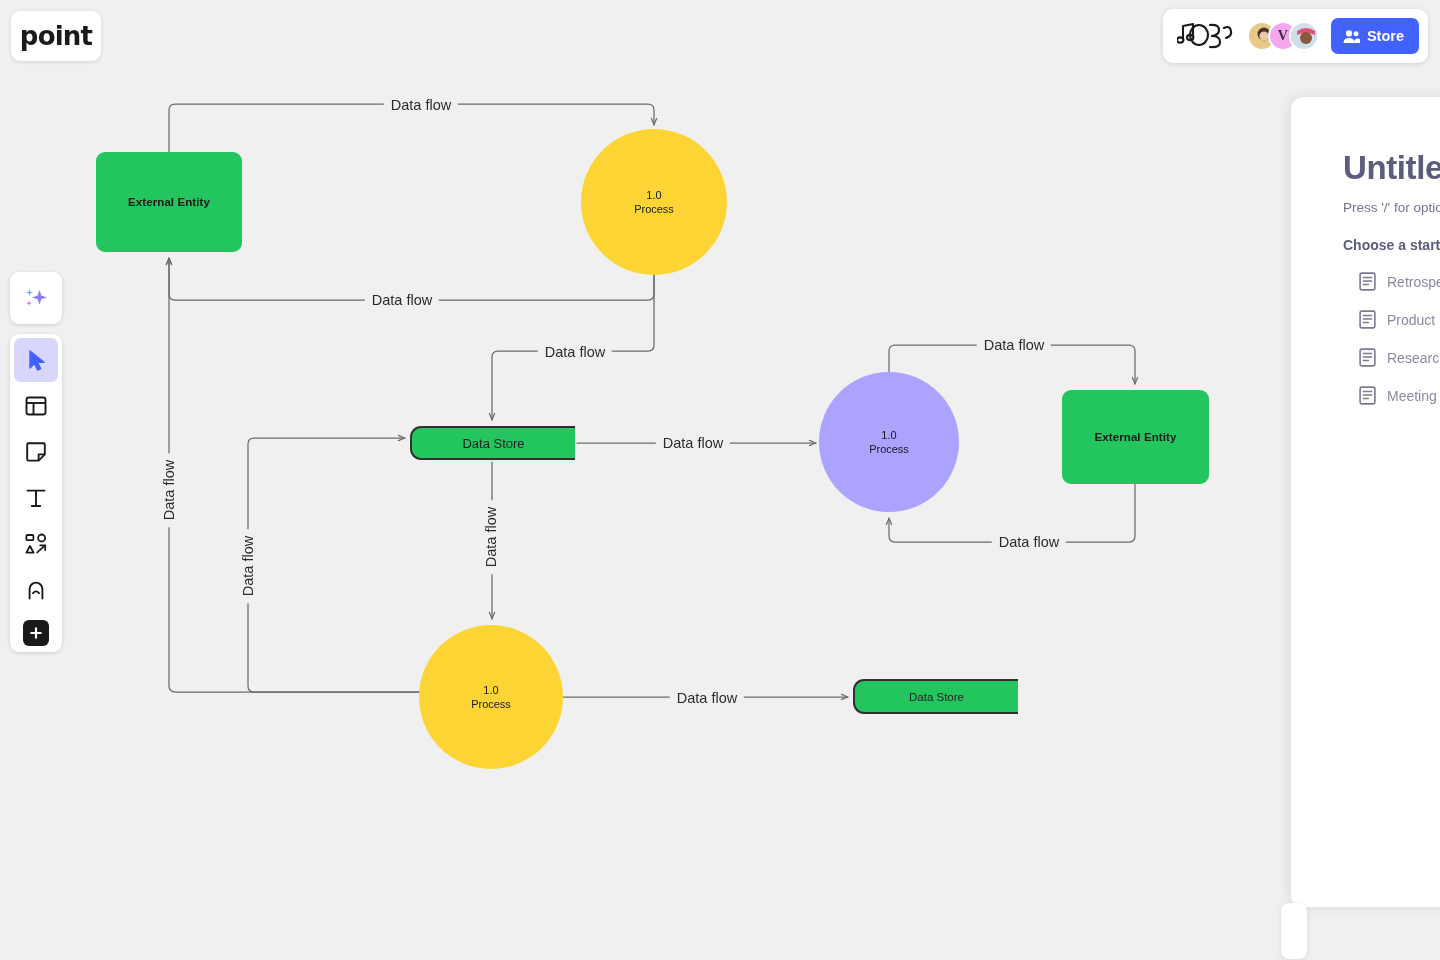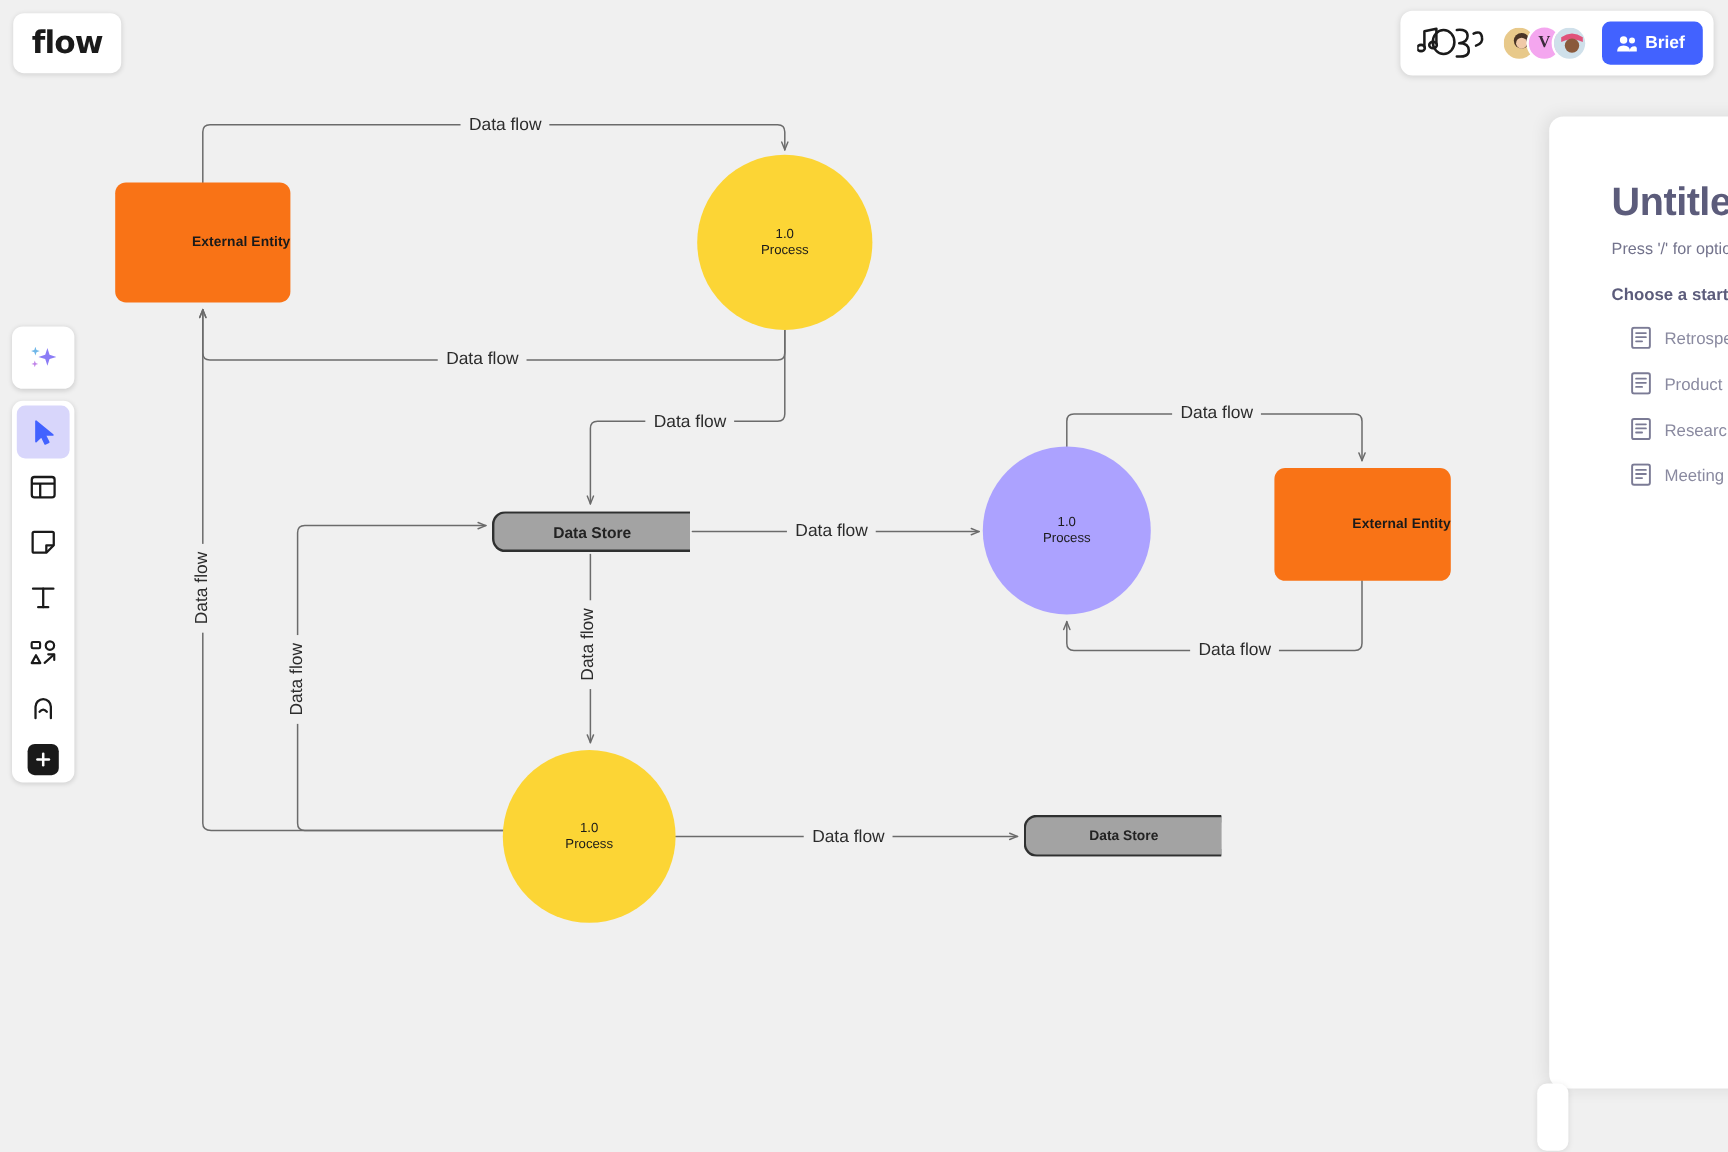--- a/index.html
+++ b/index.html
@@ -45,43 +45,42 @@
   .node {
     position: absolute;
     display: flex;
     align-items: center;
     justify-content: center;
     text-align: center;
     font-family: "Liberation Sans", sans-serif;
     color: #1a1a1a;
   }
   .entity {
-    background: #f97316;
+    background: #22c55e;
     border-radius: 9px;
     font-size: 11.5px;
     font-weight: 700;
     letter-spacing: .1px;
-    justify-content: flex-end;
   }
   .proc {
     border-radius: 50%;
     font-size: 11px;
     font-weight: 400;
     line-height: 14px;
   }
   .proc.yellow { background: #fcd535; }
   .proc.purple { background: #aca2ff; }
 
   .store {
-    background: #a3a3a3;
+    background: #22c55e;
     border: 2.2px solid #2f3030;
     border-right: none;
     border-radius: 11px 0 0 11px;
     font-size: 13px;
-    font-weight: 700;
+    font-weight: 400;
     color: #232323;
   }
   .store.small { font-size: 11.5px; }
 
   
   #ai-tool {
     position: absolute;
     left: 10px; top: 272px;
     width: 52px; height: 52px;
     background: #fff;
@@ -317,21 +316,21 @@
     <div class="flow-label" style="left:693px;top:443px;transform:translate(-50%,-50%);">Data flow</div>
     <div class="flow-label" style="left:1014px;top:345px;transform:translate(-50%,-50%);">Data flow</div>
     <div class="flow-label" style="left:1029px;top:542px;transform:translate(-50%,-50%);">Data flow</div>
     <div class="flow-label vert" style="left:169px;top:490px;transform:translate(-50%,-50%) rotate(-90deg);">Data flow</div>
     <div class="flow-label vert" style="left:248px;top:566px;transform:translate(-50%,-50%) rotate(-90deg);">Data flow</div>
     <div class="flow-label vert" style="left:491px;top:537px;transform:translate(-50%,-50%) rotate(-90deg);">Data flow</div>
     <div class="flow-label" style="left:707px;top:698px;transform:translate(-50%,-50%);">Data flow</div>
   </div>
 
   <div id="logo">
-    <span>flow</span>
+    <span>point</span>
   </div>
 
   <div id="topbar">
     <svg id="doodle" viewBox="0 0 56 34">
       <g fill="none" stroke="#1a1a1a" stroke-width="2.1" stroke-linecap="round" stroke-linejoin="round">
         <path d="M6,20 L6,7 L16,5 L16,17"></path>
         <ellipse cx="3.2" cy="21" rx="3.2" ry="2.6"></ellipse>
         <ellipse cx="13.2" cy="18.5" rx="3.2" ry="2.6"></ellipse>
         <path d="M22,6 a9,10 0 1,1 0,20 a9,10 0 1,1 0,-20"></path>
         <path d="M33,6 q9,-1 9,5 q0,5 -7,6 q8,0 8,6 q0,6 -10,5"></path>
@@ -361,21 +360,21 @@
       </div>
     </div>
 
     <button id="share-btn">
       <svg width="17" height="15" viewBox="0 0 17 15">
         <circle cx="6" cy="4.4" r="3.1" fill="#fff"></circle>
         <path d="M0.6,14 q0,-5 5.4,-5 q5.4,0 5.4,5 z" fill="#fff"></path>
         <circle cx="13" cy="4.8" r="2.5" fill="#fff"></circle>
         <path d="M11,14 q0,-4.4 4.4,-4.4 q2.2,0 2.2,4.4 z" fill="#fff"></path>
       </svg>
-      <span>Brief</span>
+      <span>Store</span>
     </button>
   </div>
 
   <div id="ai-tool">
     <svg width="26" height="26" viewBox="0 0 26 26">
       <path d="M16.5,5 L18.3,10.6 L24,12.4 L18.3,14.2 L16.5,19.8 L14.7,14.2 L9,12.4 L14.7,10.6 Z" fill="#8b7cf6"></path>
       <path d="M6.5,4 L7.4,6.7 L10.1,7.6 L7.4,8.5 L6.5,11.2 L5.6,8.5 L2.9,7.6 L5.6,6.7 Z" fill="#6fb7e8"></path>
       <path d="M6,15.5 L6.7,17.6 L8.8,18.3 L6.7,19 L6,21.1 L5.3,19 L3.2,18.3 L5.3,17.6 Z" fill="#c084e8"></path>
     </svg>
   </div>

